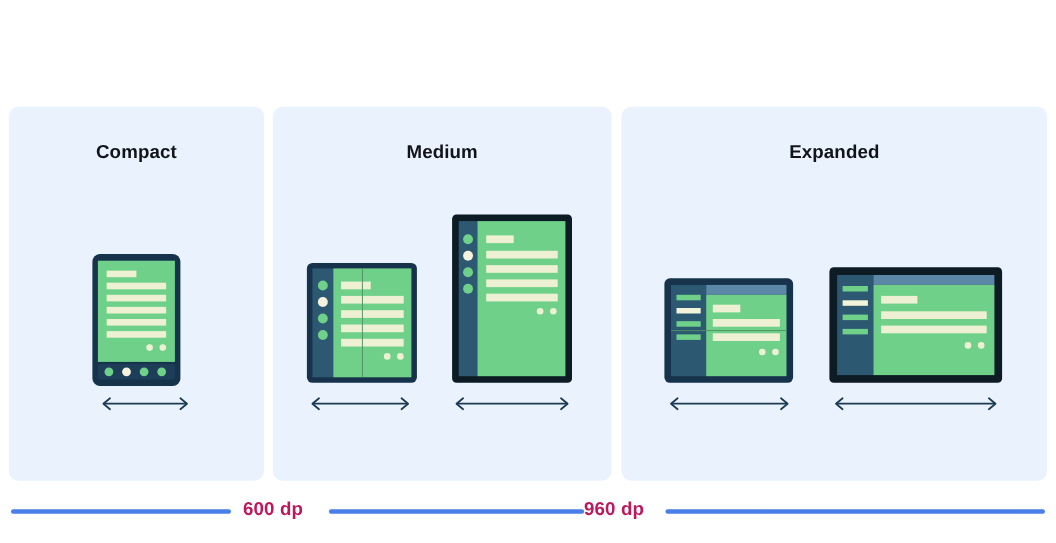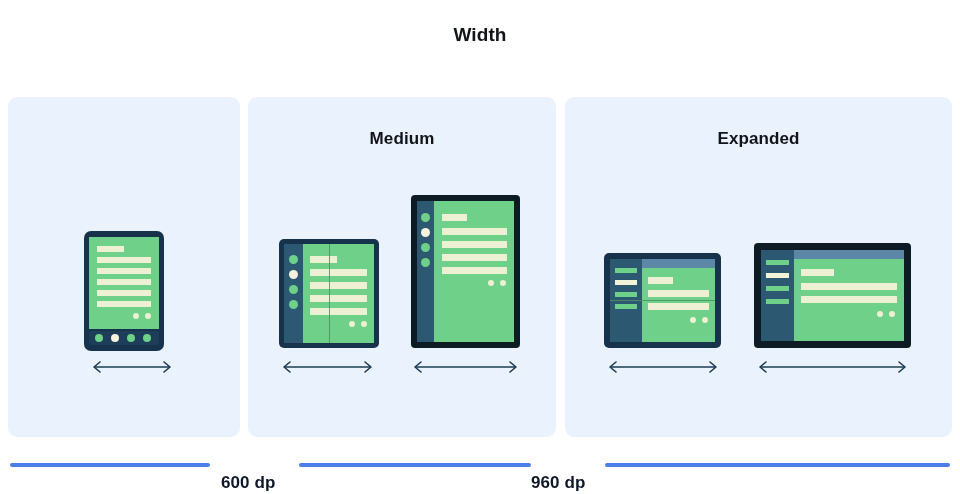--- a/index.html
+++ b/index.html
@@ -89,32 +89,32 @@
   #tab-expanded .screen{left:40px;top:16px;width:110px;height:82px;}
 
   
   .arrow{position:absolute;height:16px;}
   .arrow svg{display:block;width:100%;height:100%;}
 
   
   .measure{position:absolute;height:4px;background:#4a7ee8;border-radius:2px;}
   .measure-label{
     position:absolute;
-    font-size:17px;font-weight:bold;color:#0f172a;
-    letter-spacing:.1px;white-space:nowrap;margin-top:20px;
+    font-size:17px;font-weight:bold;color:#be185d;
+    letter-spacing:.1px;white-space:nowrap;
   }
 </style>
 </head>
 <body>
 
 <div class="stage">
 
-  <div class="title">Width</div>
 
   <div class="panel" id="panel-compact">
+    <div class="panel-title">Compact</div>
 
     <div class="device" id="phone-compact" style="left:76px;top:134px;">
       <div class="frame"></div>
       <div class="screen">
         <div class="bar" style="left:8px;top:9px;width:27px;height:6px;"></div>
         <div class="bar" style="left:8px;top:20px;width:54px;height:6px;"></div>
         <div class="bar" style="left:8px;top:31px;width:54px;height:6px;"></div>
         <div class="bar" style="left:8px;top:42px;width:54px;height:6px;"></div>
         <div class="bar" style="left:8px;top:53px;width:54px;height:6px;"></div>
         <div class="bar" style="left:8px;top:64px;width:54px;height:6px;"></div>

